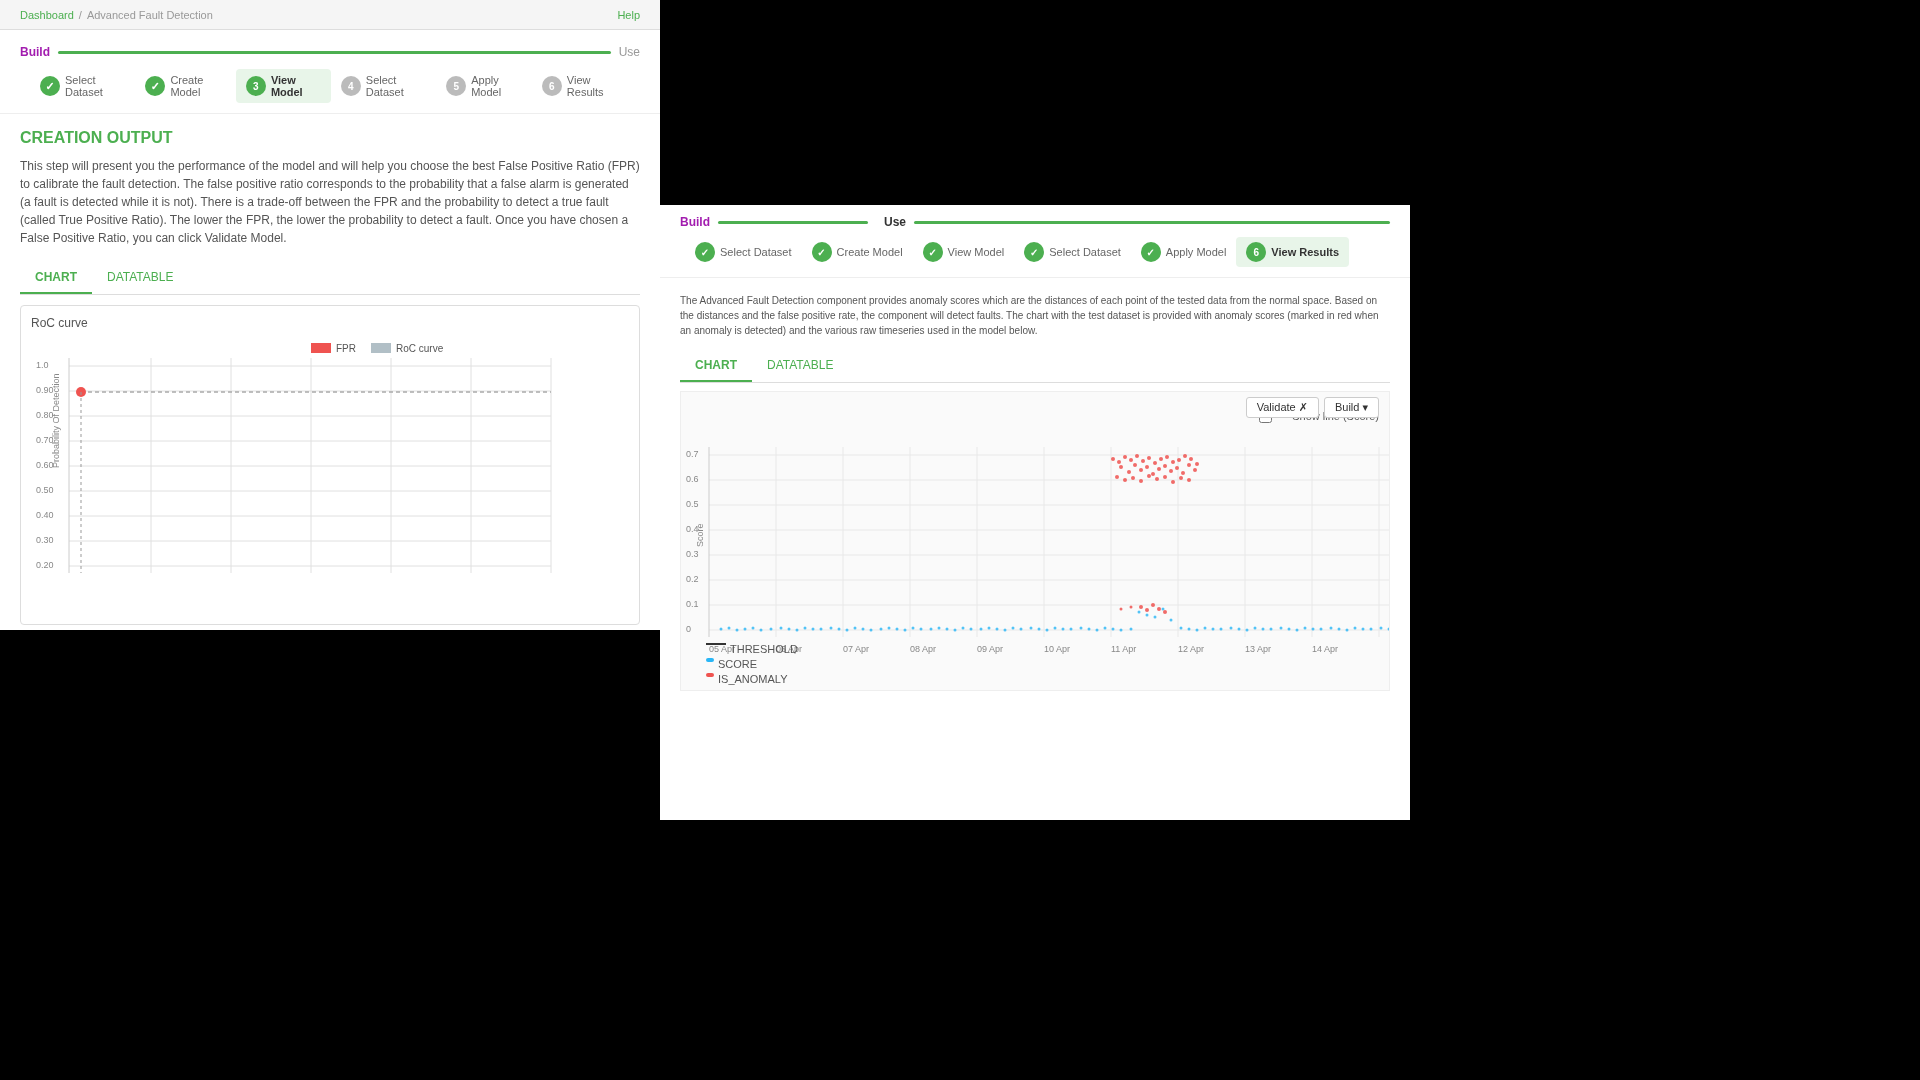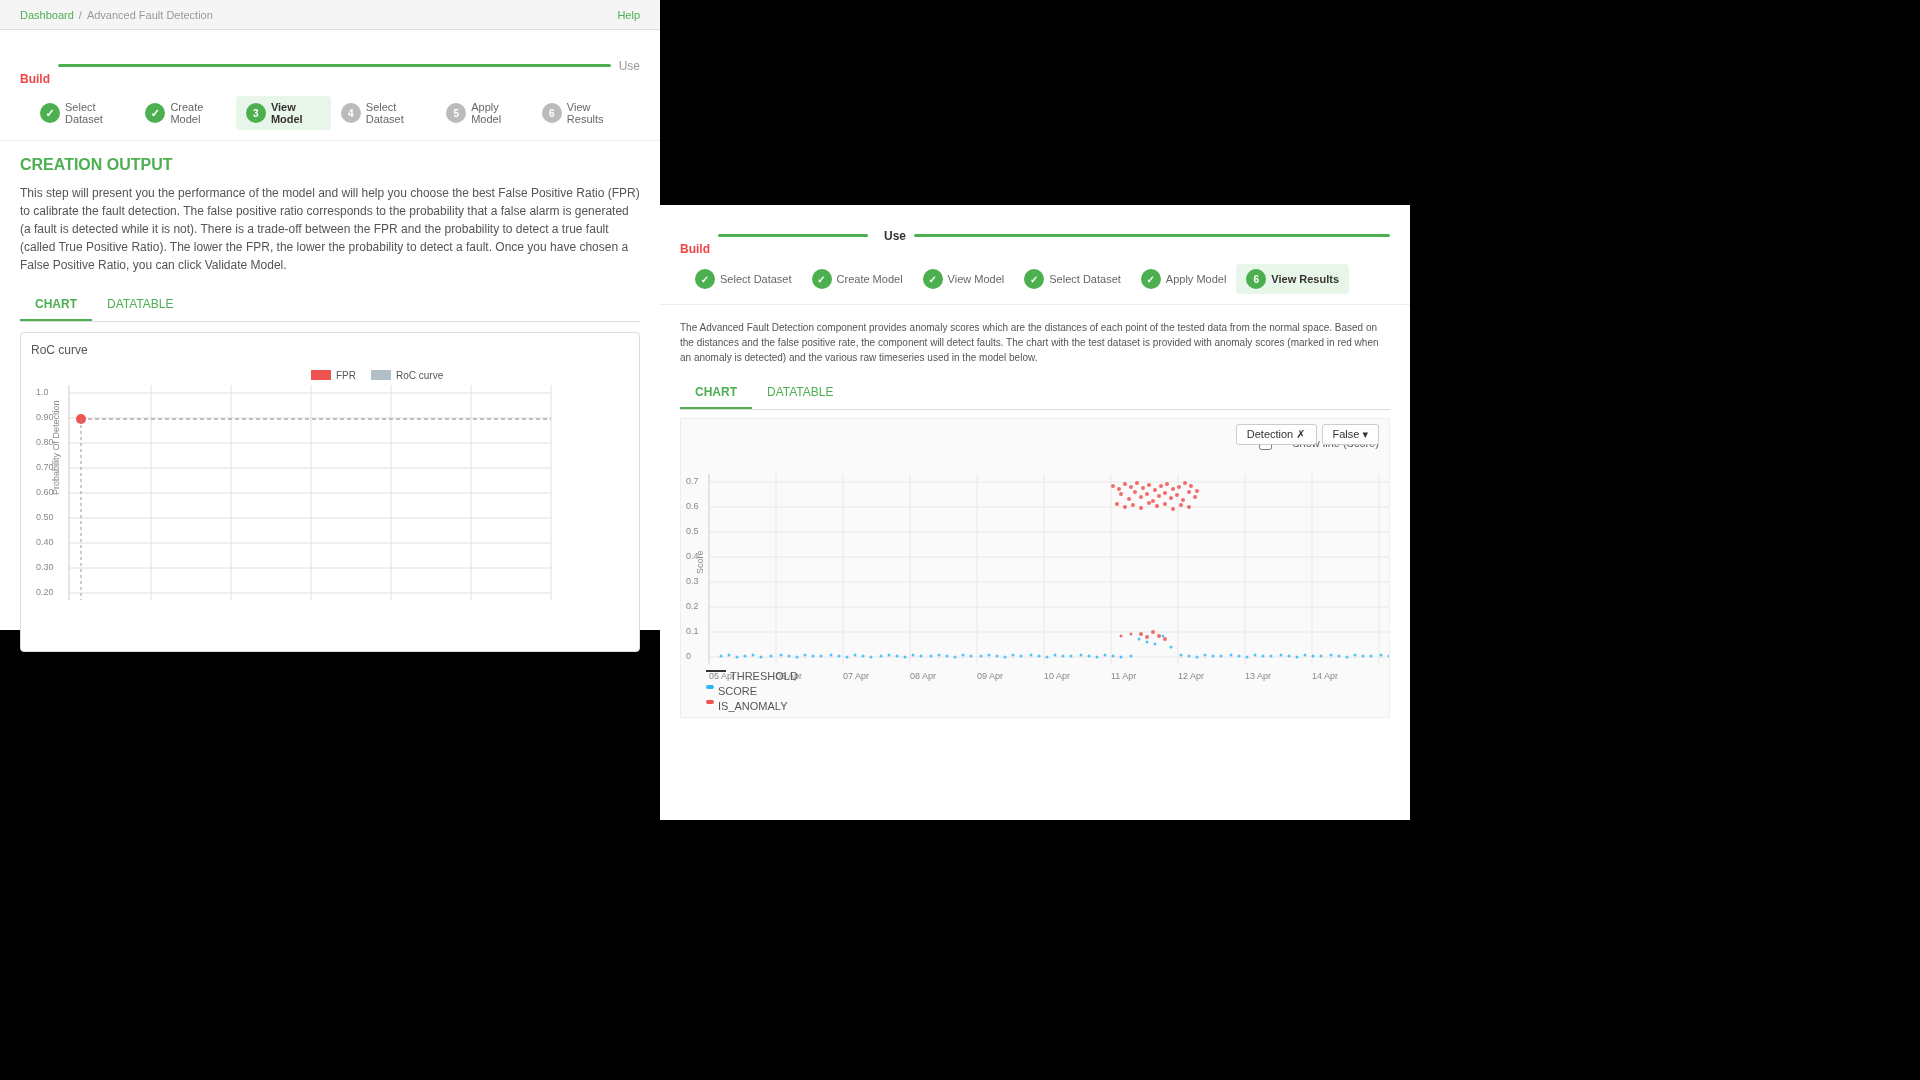--- a/index.html
+++ b/index.html
@@ -29,23 +29,22 @@
       border-bottom: 1px solid #eee;
     }
     .build-use-row {
       display: flex;
       align-items: center;
       margin-bottom: 10px;
       gap: 8px;
     }
     .build-label {
       font-size: 12px;
-      color: #ef4444;
+      color: #a21caf;
       font-weight: bold;
-      margin-top: 27px;
     }
     .use-label {
       font-size: 12px;
       color: #999;
     }
     .progress-line {
       flex: 1;
       height: 3px;
       background: #4caf50;
       border-radius: 2px;
@@ -499,22 +498,22 @@
     <p class="anomaly-desc">The Advanced Fault Detection component provides anomaly scores which are the distances of each point of the tested data from the normal space. Based on the distances and the false positive rate, the component will detect faults. The chart with the test dataset is provided with anomaly scores (marked in red when an anomaly is detected) and the various raw timeseries used in the model below.</p>
 
     <div class="chart-tabs-row">
       <div class="tab active">CHART</div>
       <div class="tab secondary-active">DATATABLE</div>
     </div>
 
     <div class="anomaly-chart-area">
 
       <div class="chart-buttons">
-        <button class="btn-outline">Detection ✗</button>
-        <button class="btn-outline">False ▾</button>
+        <button class="btn-outline">Validate ✗</button>
+        <button class="btn-outline">Build ▾</button>
       </div>
 
       <div class="show-line-check">
         <input type="checkbox" style="">
         <span>Show line (Score)</span>
       </div>
 
       <svg width="100%" height="255" style="position:absolute; top:45px; left:0;">
 
         <text x="5" y="20" font-size="9" fill="#888">0.7</text>

